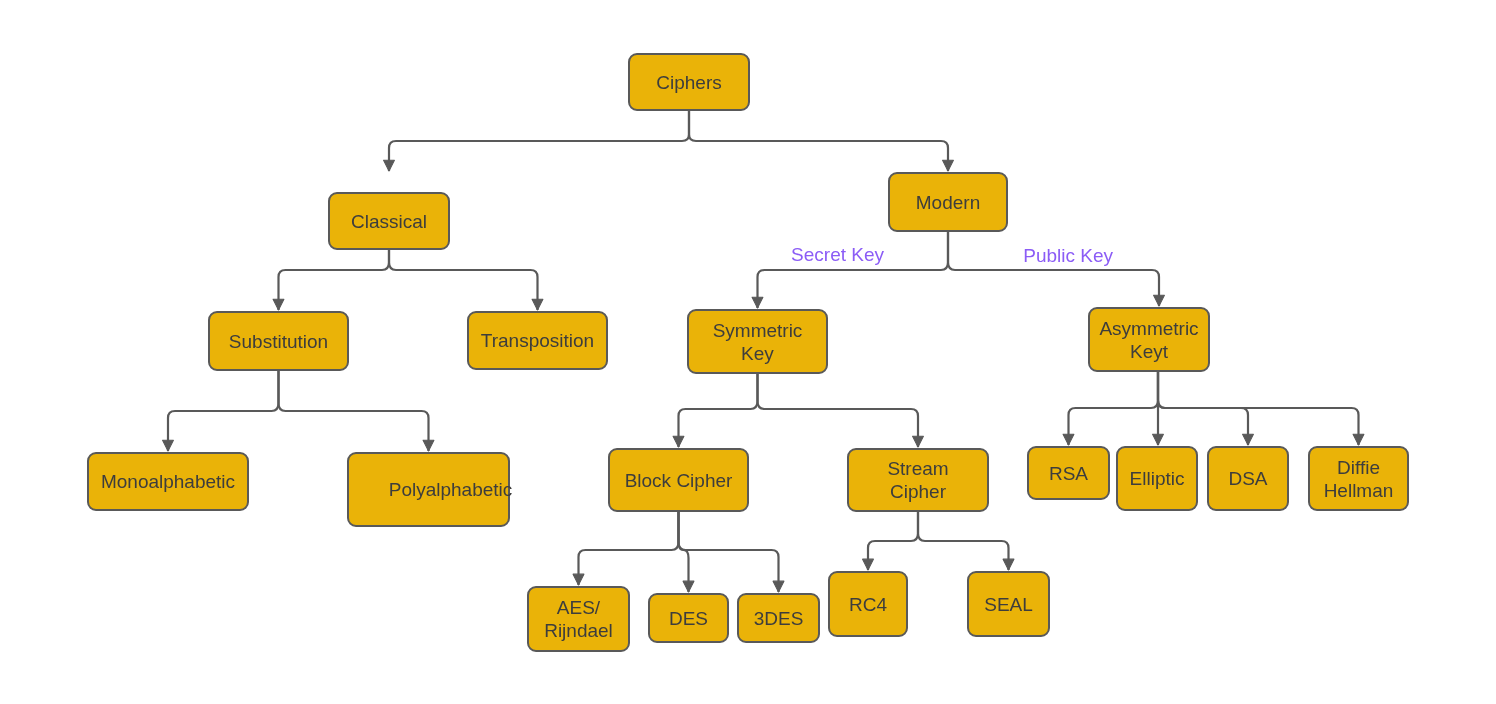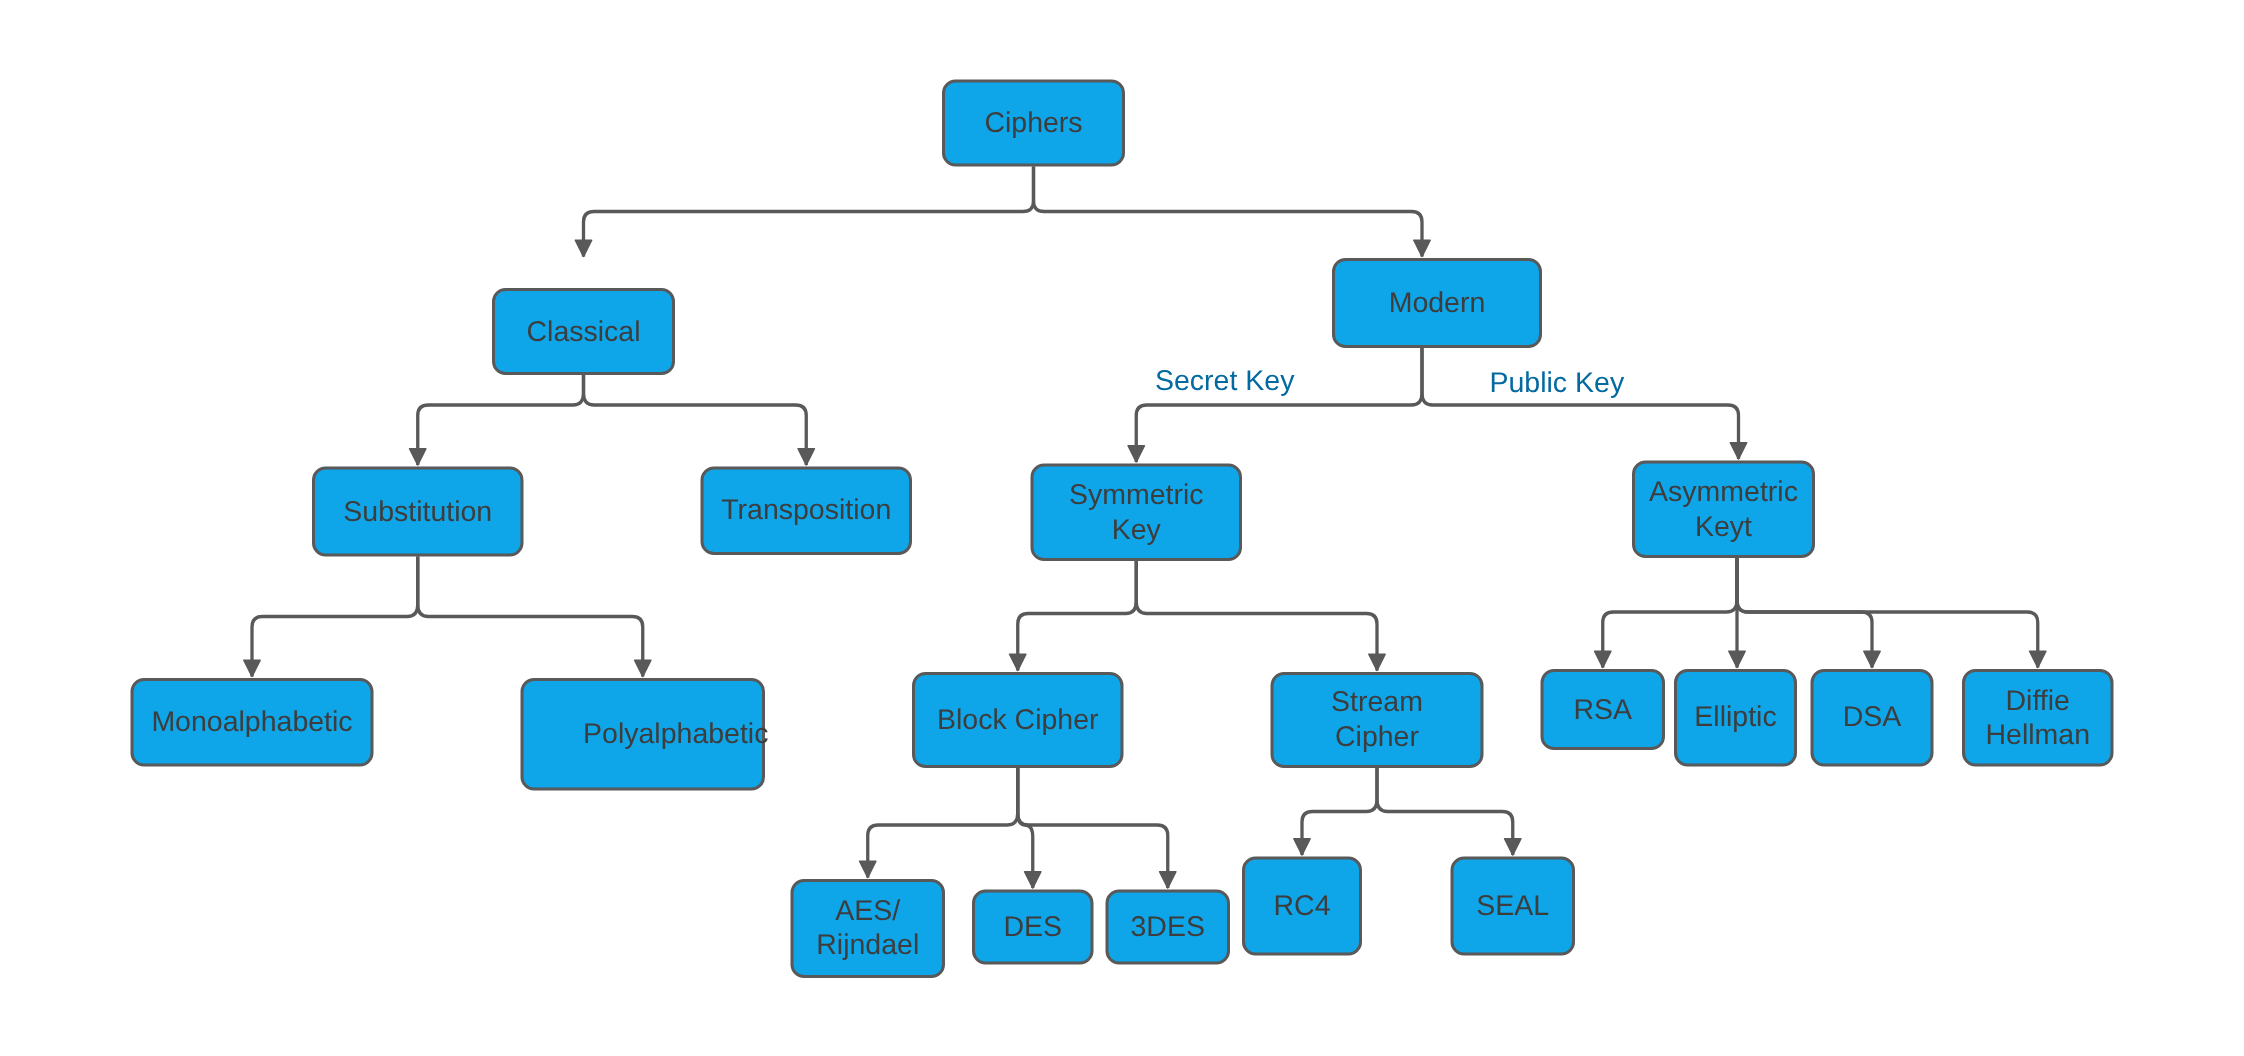--- a/index.html
+++ b/index.html
@@ -4,33 +4,33 @@
 <style>
   html,body{margin:0;padding:0;background:#ffffff;}
   body{
     width:1496px;height:704px;position:relative;overflow:hidden;
     font-family:"Liberation Sans","DejaVu Sans",sans-serif;
   }
   #canvas{position:absolute;inset:0;width:1496px;height:704px;background:#ffffff;}
   #edges{position:absolute;left:0;top:0;z-index:0;}
   .node{
     position:absolute;z-index:1;box-sizing:border-box;
-    background:#0ea5e9;border:2.5px solid #595959;border-radius:9px;
+    background:#eab308;border:2.5px solid #595959;border-radius:9px;
     display:flex;align-items:center;justify-content:center;
     text-align:center;font-size:19px;line-height:23px;color:#3d3d3d;
     white-space:pre-line;
   }
   .edge-label{
     position:absolute;z-index:1;font-size:19px;line-height:22px;
-    color:#0369a1;text-align:left;
+    color:#8b5cf6;text-align:right;
   }
   
   #n-ciphers       {left:628px; top:53px;  width:122px; height:58px;}
   #n-classical     {left:328px; top:172px; width:122px; height:58px;margin-top:20px;}
-  #n-modern        {left:888px; top:172px; width:140px; height:60px;}
+  #n-modern        {left:888px; top:172px; width:120px; height:60px;}
   #n-substitution  {left:208px; top:311px; width:141px; height:60px;}
   #n-transposition {left:467px; top:311px; width:141px; height:59px;}
   #n-symmetric     {left:687px; top:309px; width:141px; height:65px;}
   #n-asymmetric    {left:1088px;top:307px; width:122px; height:65px;}
   #n-monoalphabetic{left:87px;  top:452px; width:162px; height:59px;}
   #n-polyalphabetic{left:347px; top:452px; width:163px; height:75px;padding-left:44px;}
   #n-block         {left:608px; top:448px; width:141px; height:64px;text-align:right;}
   #n-stream        {left:847px; top:448px; width:142px; height:64px;}
   #n-rsa           {left:1027px;top:446px; width:83px;  height:54px;}
   #n-elliptic      {left:1116px;top:446px; width:82px;  height:65px;}

